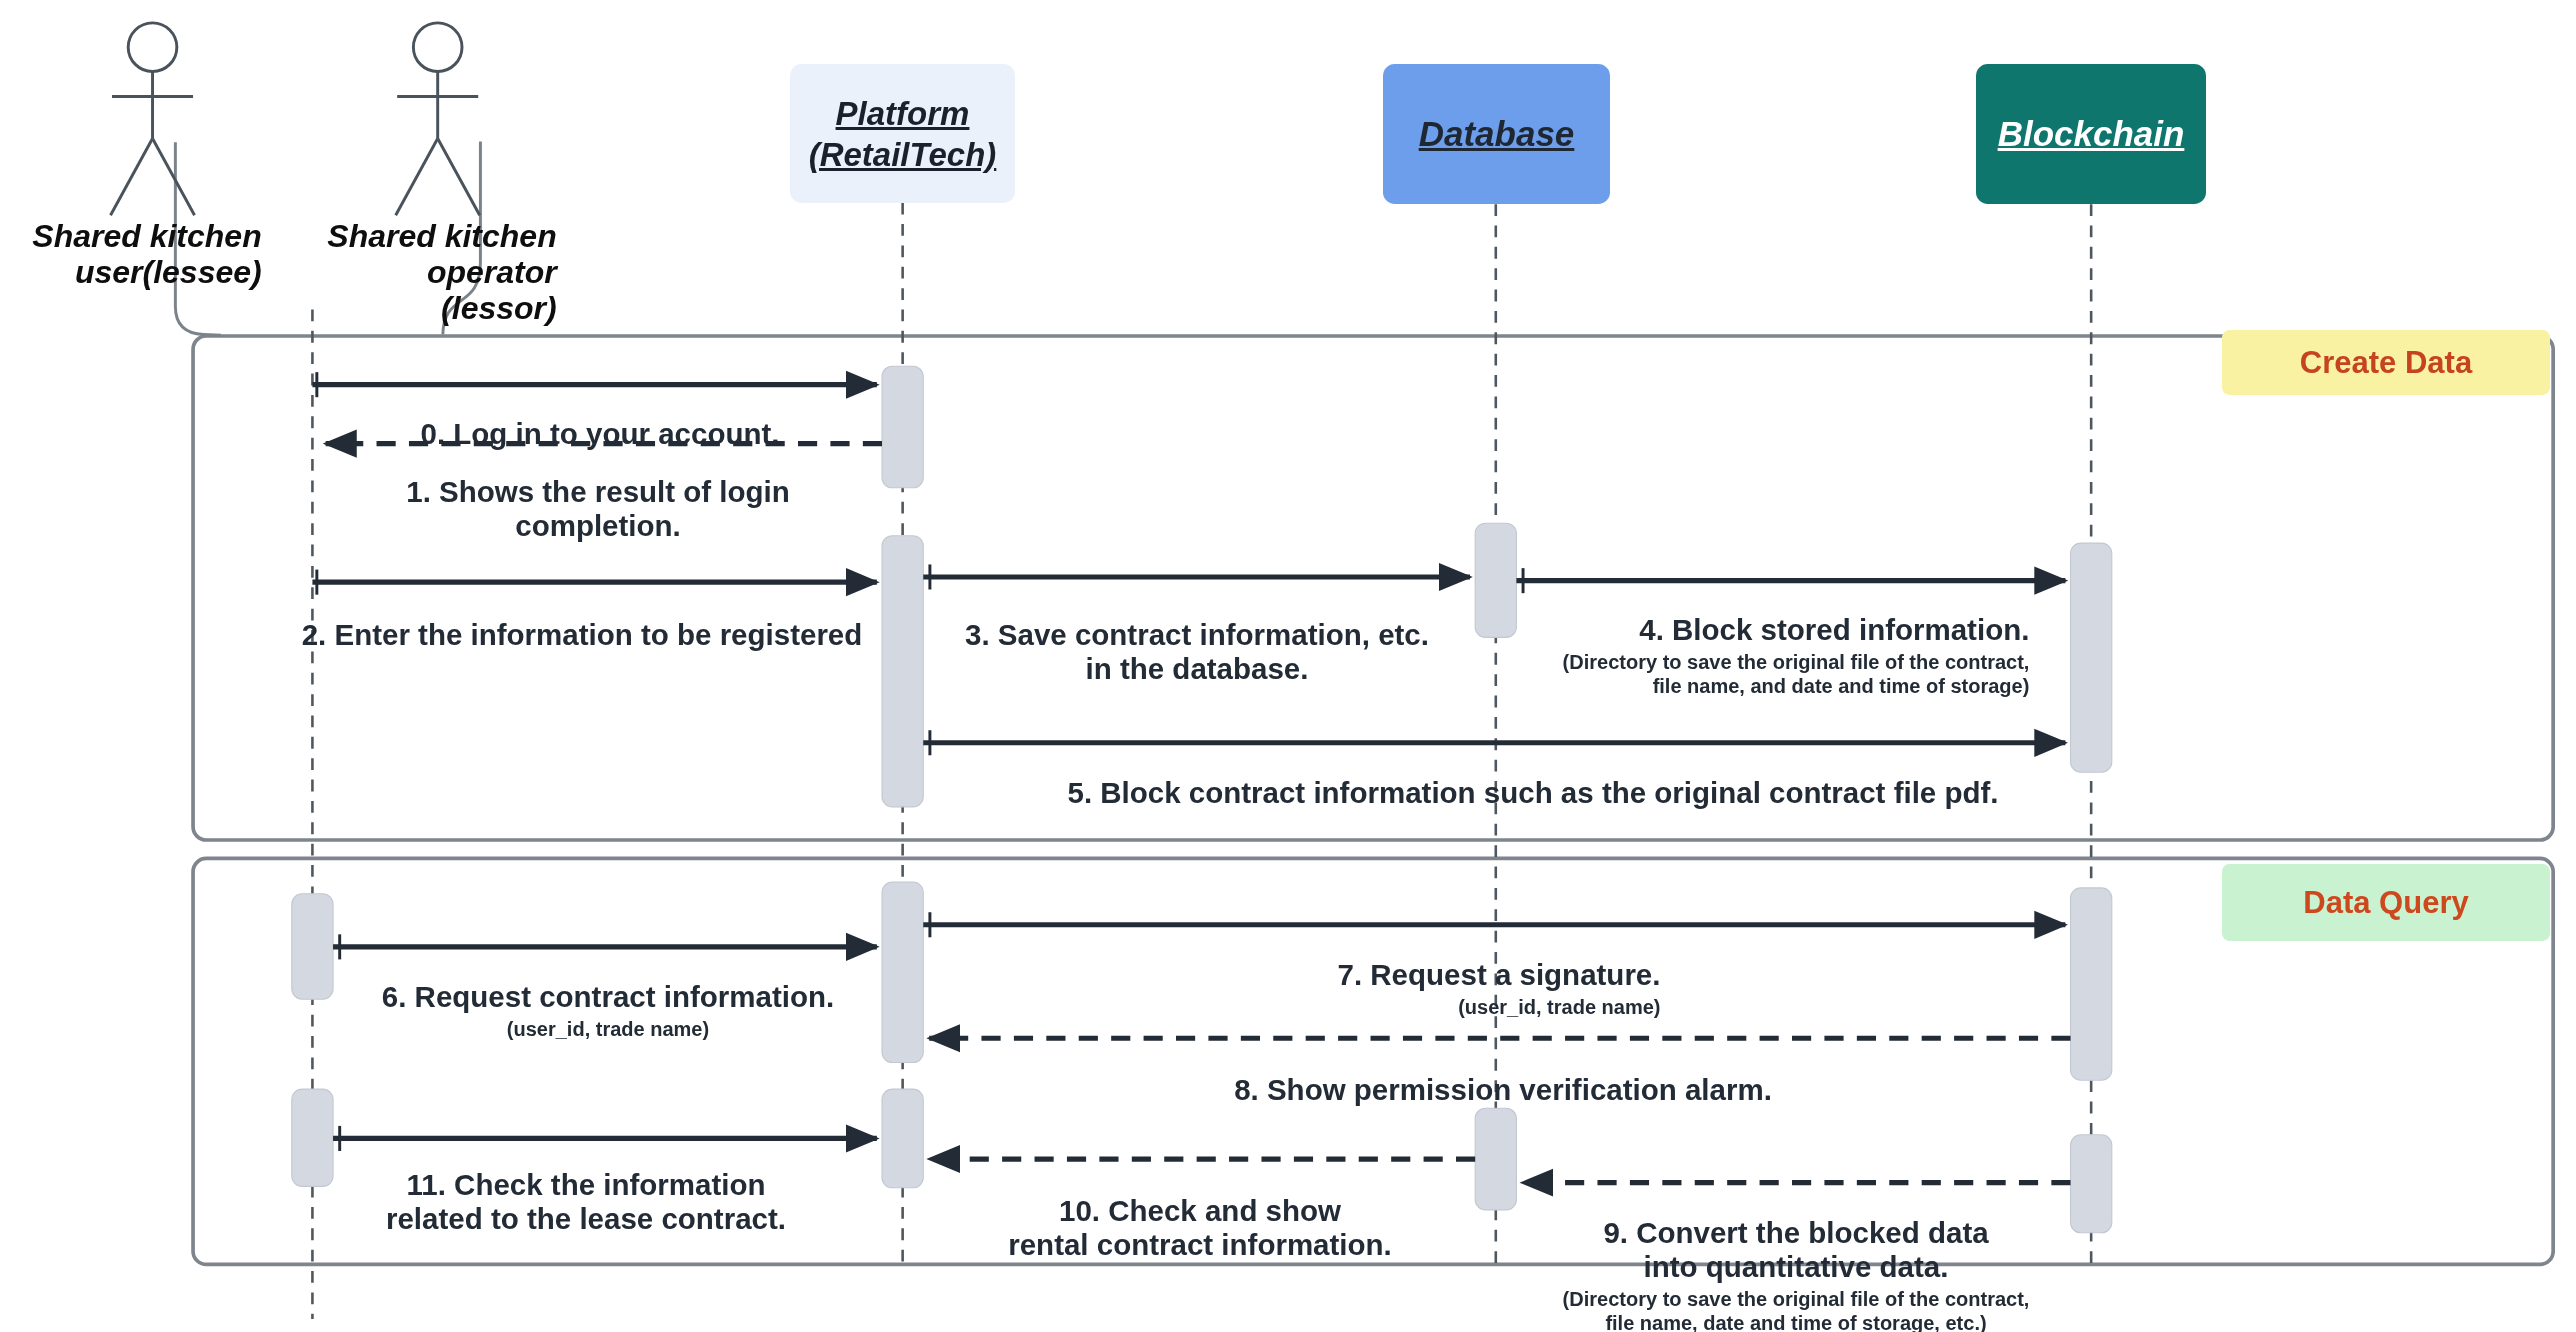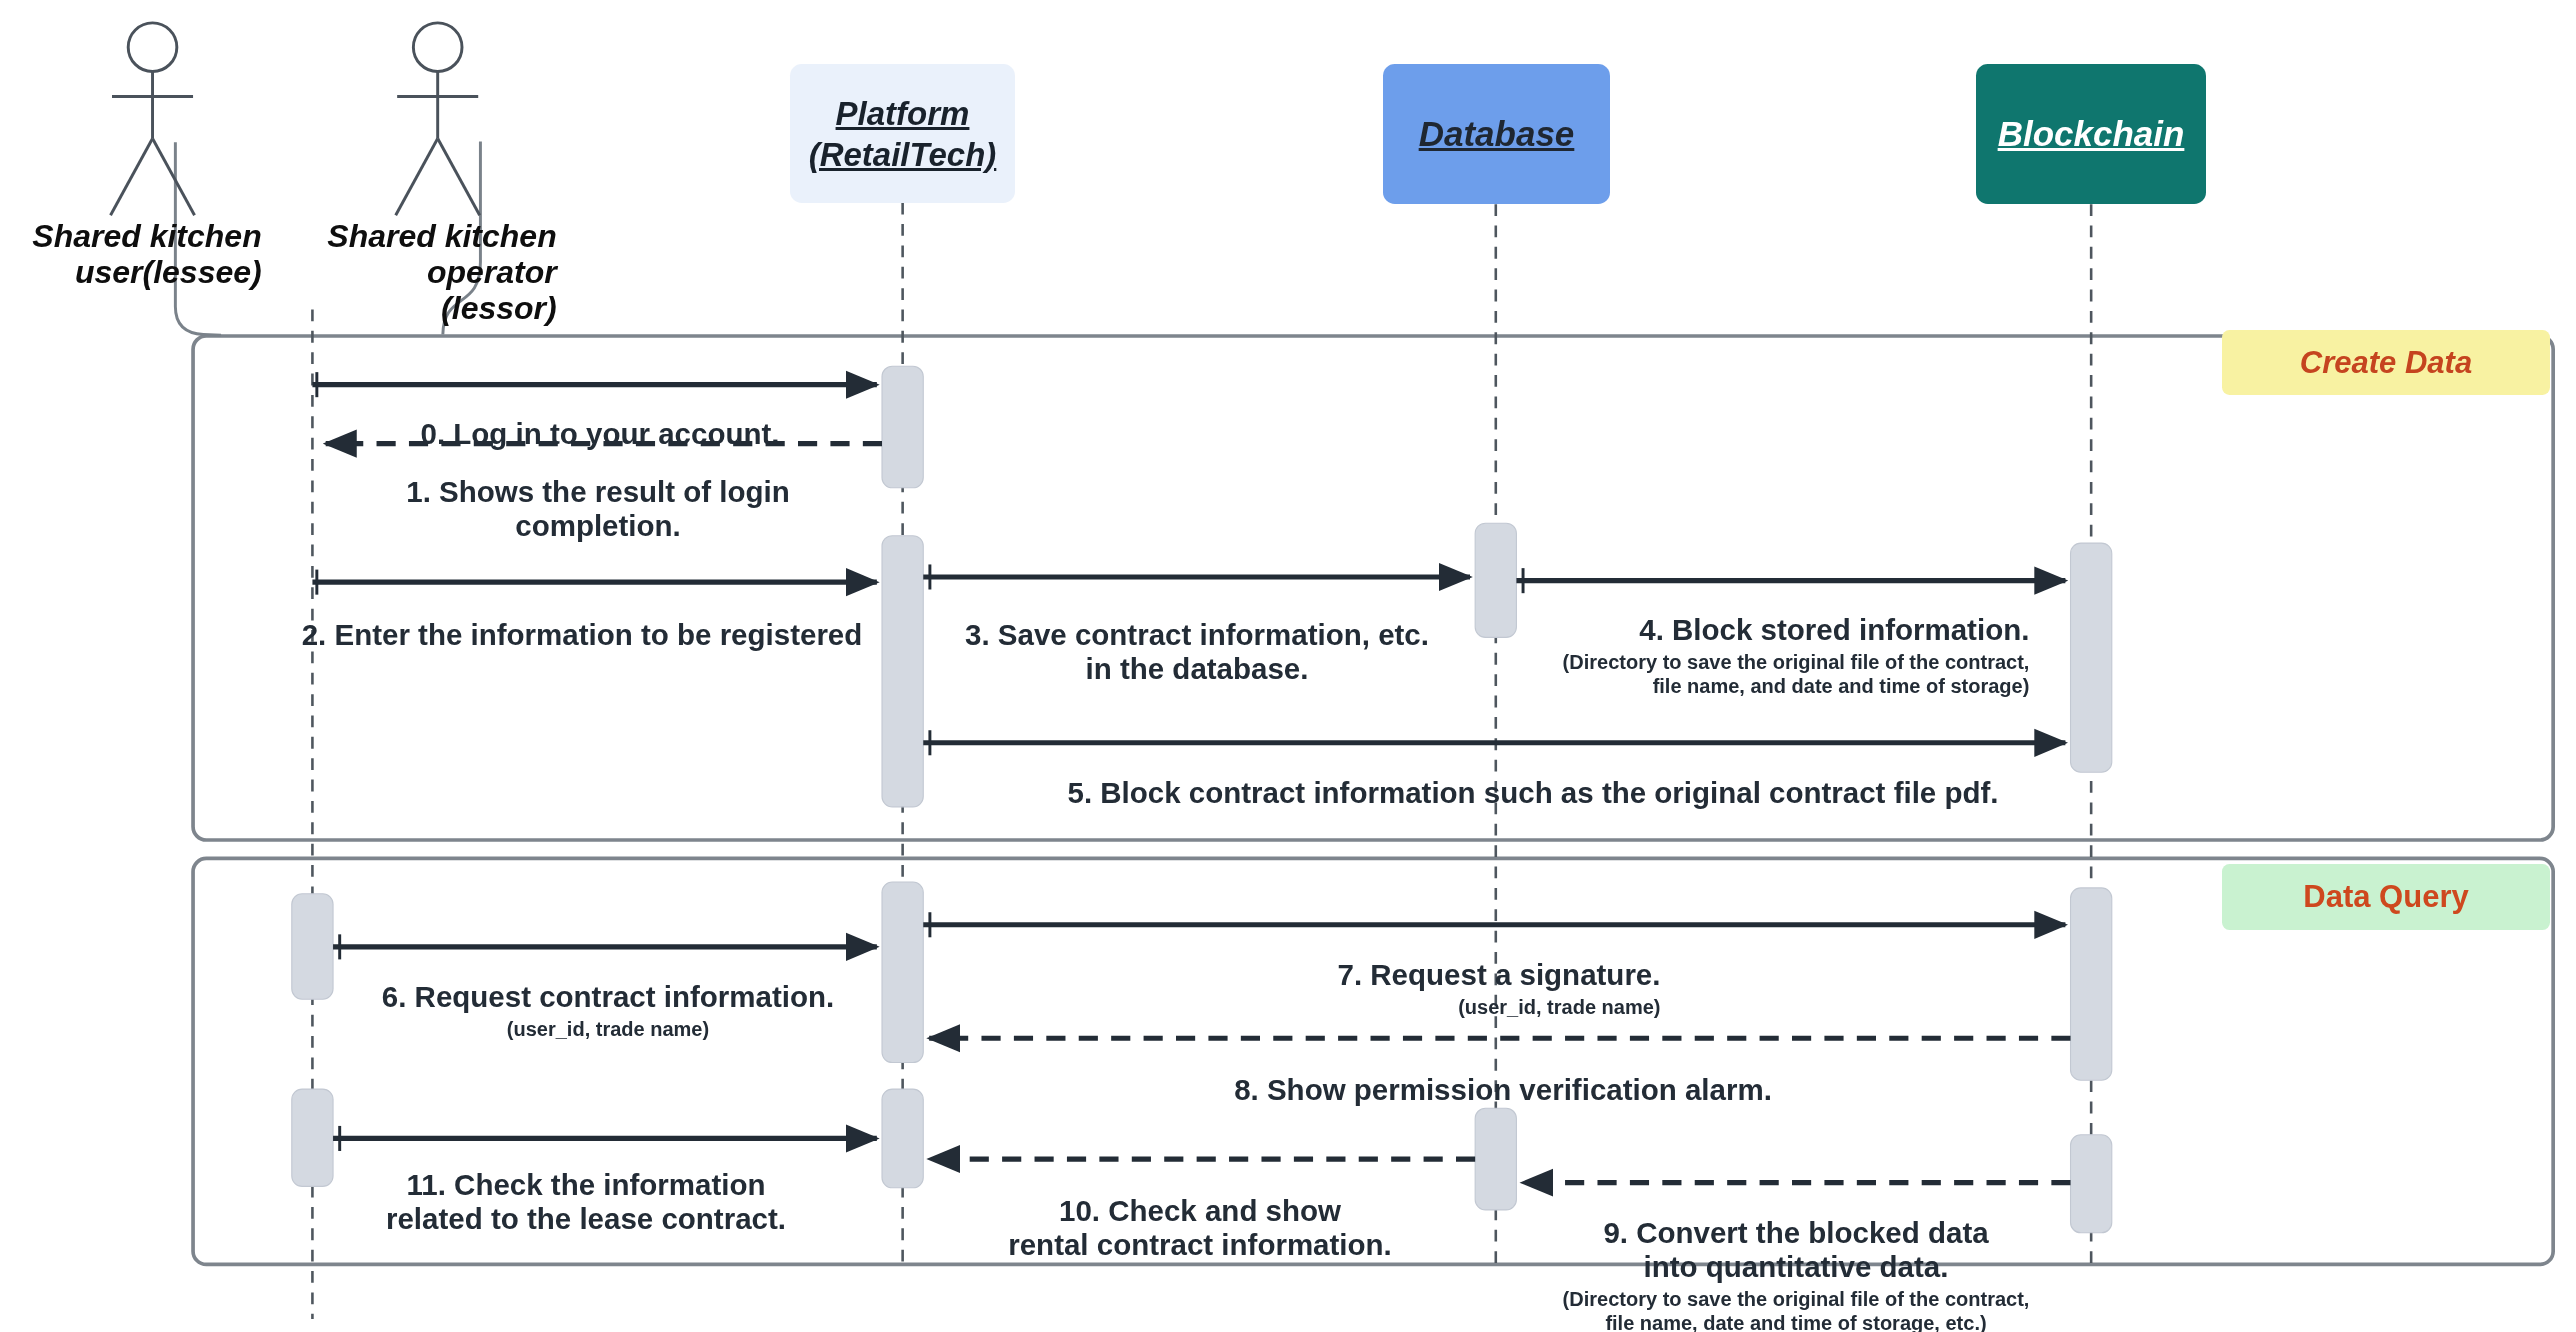--- a/index.html
+++ b/index.html
@@ -19,22 +19,22 @@
   .p-blockchain{left:1976px;top:64px;width:230px;height:140px;background:#0f766e;
               color:#FFFFFF;font-size:35px;}
 
   .actor-label{position:absolute;transform:translateX(-50%);text-align:right;
                font-style:italic;font-weight:700;font-size:32px;line-height:36px;
                color:#0E0E0E;white-space:nowrap;}
   .actor-label span{display:block;}
 
   .frame-label{position:absolute;border-radius:7.4px;display:flex;align-items:center;
                justify-content:center;font-weight:700;font-size:31px;white-space:nowrap;}
-  .fl-create{left:2222px;top:330px;width:328px;height:65px;background:#F8F2A2;color:#C5441F;font-style:italic;}
-  .fl-query{left:2222px;top:864px;width:328px;height:66px;background:#C9F2D0;color:#CE481E;}
+  .fl-create{left:2222px;top:330px;width:328px;height:65px;background:#F8F2A2;color:#C5441F;}
+  .fl-query{left:2222px;top:864px;width:328px;height:77px;background:#C9F2D0;color:#CE481E;}
 
   .msg{position:absolute;transform:translateX(-50%);text-align:center;
        font-weight:700;font-size:29.5px;line-height:34px;color:#232C36;white-space:nowrap;margin-top:24px;}
   .msg span{display:block;}
   .msg .sub{font-size:20px;line-height:24px;margin-top:2.9px;font-weight:700;}
 </style>
 </head>
 <body>
 
 <div id="stage">

